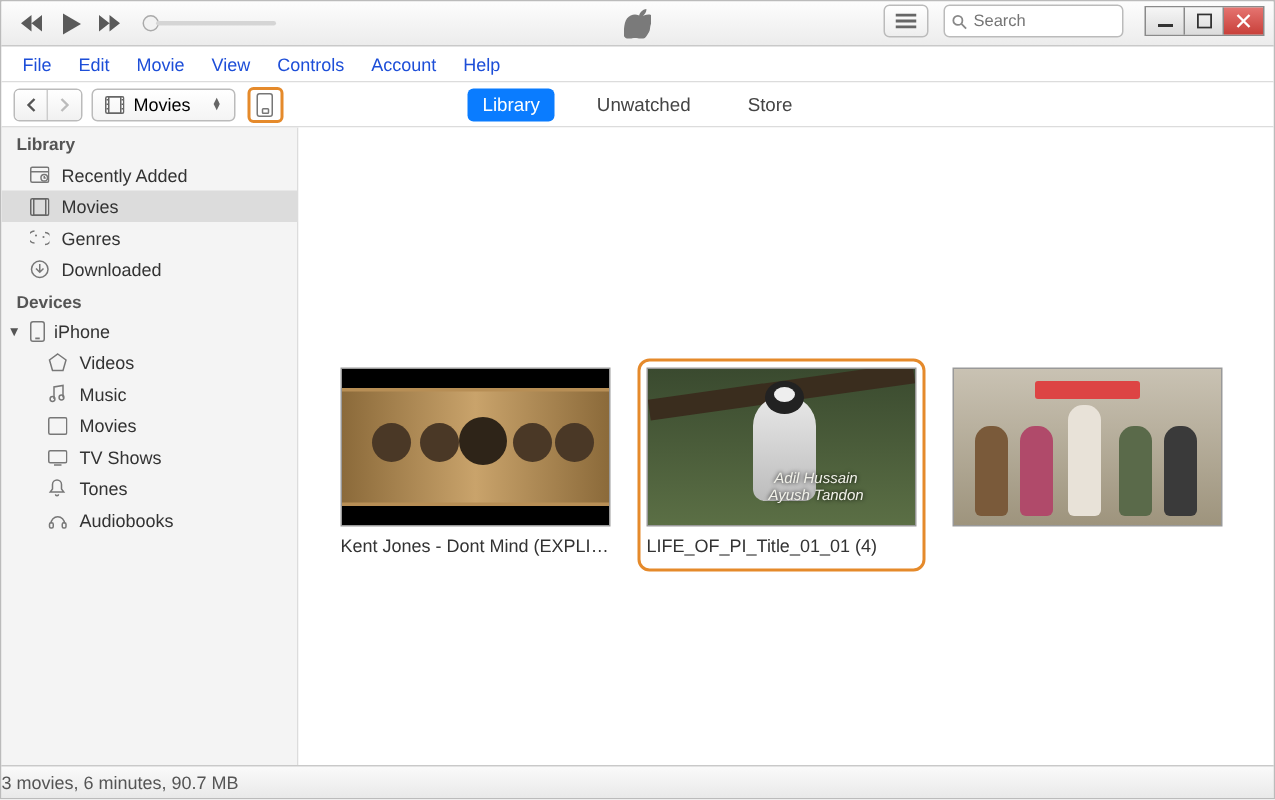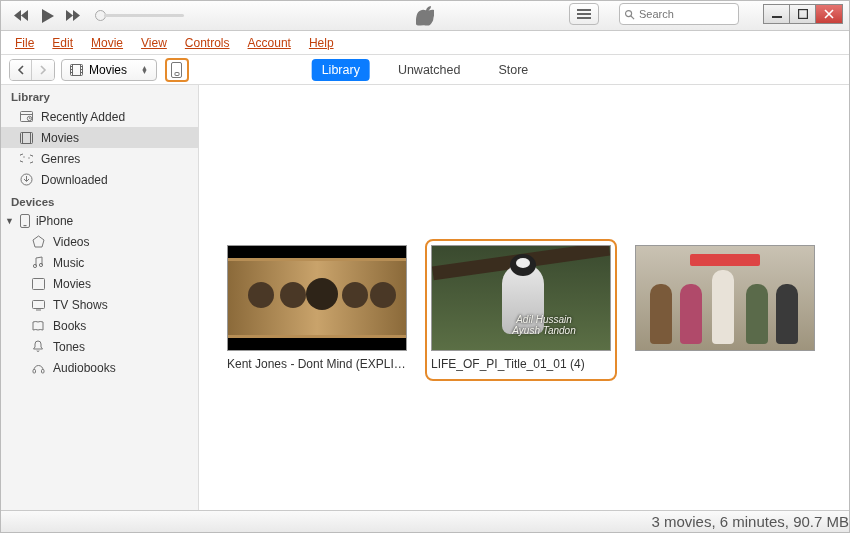--- a/index.html
+++ b/index.html
@@ -9,31 +9,31 @@
   
   .player-bar { height: 30px; background: linear-gradient(#fdfdfd,#ececec); border-bottom: 1px solid #c9c9c9; display: flex; align-items: center; position: relative; }
   .player-controls { display: flex; align-items: center; gap: 10px; padding-left: 12px; }
   .player-controls svg { display: block; }
   .pos-track { margin-left: 12px; display: flex; align-items: center; }
   .pos-knob { width: 11px; height: 11px; border-radius: 50%; background: #f2f2f2; border: 1px solid #aaa; }
   .pos-line { width: 80px; height: 3px; border-radius: 2px; background: #d5d5d5; margin-left: -2px; }
 
   .apple-logo { position: absolute; left: 50%; top: 50%; transform: translate(-50%,-52%); color: #7a7a7a; font-size: 20px; }
 
-  .top-right { position: absolute; right: 6px; top: 2px; display: flex; align-items: center; gap: 20px; }
+  .top-right { position: absolute; right: 6px; top: 2px; display: flex; align-items: center; gap: 10px; }
   .list-btn { width: 30px; height: 22px; border: 1px solid #bbb; border-radius: 4px; background: linear-gradient(#fff,#eee); display: flex; align-items: center; justify-content: center; }
   .search-box { display: flex; align-items: center; width: 120px; height: 22px; border: 1px solid #bbb; border-radius: 4px; background: #fff; padding: 0 4px; gap: 4px; }
   .search-box input { border: none; outline: none; width: 100%; font-size: 11px; color: #555; background: transparent; }
   .winbtns { display: flex; border: 1px solid #8a8a8a; height: 20px; margin-left: 4px; }
   .winbtn { width: 26px; display: flex; align-items: center; justify-content: center; border-right: 1px solid #8a8a8a; background: linear-gradient(#f6f6f6,#dcdcdc); }
   .winbtn:last-child { border-right: none; }
   .winbtn.close { background: linear-gradient(#e57470,#c8403a); }
 
   
-  .menu-bar { height: 24px; background: #fff; border-bottom: 1px solid #dcdcdc; display: flex; align-items: center; padding: 0 6px; gap: 2px; font-size: 12px; color: #c2410c; text-decoration: underline; }
+  .menu-bar { height: 24px; background: #fff; border-bottom: 1px solid #dcdcdc; display: flex; align-items: center; padding: 0 6px; gap: 2px; font-size: 12px; color: #1d4ed8; }
   .menu-bar span { padding: 3px 8px; border-radius: 2px; }
 
   
   .toolbar { height: 30px; border-bottom: 1px solid #dcdcdc; display: flex; align-items: center; position: relative; padding: 0 8px; gap: 6px; background: #fff; }
   .nav-btns { display: flex; border: 1px solid #bbb; border-radius: 4px; overflow: hidden; height: 22px; }
   .nav-btns div { width: 22px; display: flex; align-items: center; justify-content: center; background: linear-gradient(#fff,#f1f1f1); }
   .nav-btns div:first-child { border-right: 1px solid #ccc; }
   .media-picker { display: flex; align-items: center; gap: 6px; height: 22px; border: 1px solid #bbb; border-radius: 4px; padding: 0 8px; background: linear-gradient(#fff,#f4f4f4); font-size: 12px; }
   .chev-stack { display: flex; flex-direction: column; line-height: 4px; font-size: 7px; color: #666; margin-left: 8px; }
   .device-btn { width: 24px; height: 24px; border: 2px solid #e58a2b; border-radius: 4px; display: flex; align-items: center; justify-content: center; margin-left: 2px; }
@@ -74,21 +74,21 @@
   .t2 .lemur::before { content:""; position:absolute; top:-10px; left:8px; width:26px; height:22px; border-radius:50%; background:#222; }
   .t2 .lemur::after { content:""; position:absolute; top:-6px; left:14px; width:14px; height:10px; border-radius:50%; background:#eee; }
   .t2 .branch { position:absolute; left:0; top:8px; width:100%; height:14px; background:#3a2d1e; transform: rotate(-8deg); }
   .t2 .txt { position:absolute; bottom:14px; width:100%; text-align:center; font-family: serif; font-style: italic; color:#f2f2ea; font-size:10px; text-shadow:0 0 3px #000; line-height:11px;padding-left:46px;}
   .t3 { background: linear-gradient(#c9c2b3,#9e947d); }
   .t3 .p { position:absolute; bottom:6px; width:22px; height:60px; border-radius:10px 10px 4px 4px; }
   .t3 .p1{ left:14px; background:#7a5a3a;} .t3 .p2{ left:44px; background:#b04a6a;} .t3 .p3{ left:76px; background:#e8e2d8; height:74px;} .t3 .p4{ left:110px; background:#5a6a4a;} .t3 .p5{ left:140px; background:#3a3a3a;}
   .t3 .sign{position:absolute; top:8px; left:50%; transform:translateX(-50%); width:70px; height:12px; background:#d44; border-radius:2px;}
 
   
-  .status { height: 22px; border-top: 1px solid #c9c9c9; background: linear-gradient(#fafafa,#e9e9e9); display: flex; align-items: center; justify-content: flex-end; font-size: 15px; color: #555; }
+  .status { height: 22px; border-top: 1px solid #c9c9c9; background: linear-gradient(#fafafa,#e9e9e9); display: flex; align-items: center; justify-content: flex-start; font-size: 12px; color: #555; }
 
   svg { display: block; }
 </style>
 </head>
 <body>
 
 <div class="window">
 
   <div class="player-bar">
     <div class="player-controls">
@@ -296,28 +296,20 @@
         <span class="sb-ico">
             <svg width="13" height="12" viewBox="0 0 13 12">
               <rect x="0.5" y="1.5" width="12" height="8" rx="1" fill="none" stroke="#777"></rect>
               <line x1="4" y1="11" x2="9" y2="11" stroke="#777"></line>
             </svg>
           </span>
         <span>TV Shows</span>
       </div>
       <div class="sb-item indent2">
         <span class="sb-ico">
-            <svg width="12" height="12" viewBox="0 0 12 12">
-              <path d="M1 2 Q4 1 6 2 Q8 1 11 2 V10 Q8 9 6 10 Q4 9 1 10 Z" fill="none" stroke="#777"></path>
-            </svg>
-          </span>
-        <span>Books</span>
-      </div>
-      <div class="sb-item indent2">
-        <span class="sb-ico">
             <svg width="12" height="13" viewBox="0 0 12 13">
               <path d="M6 1 a3 3 0 0 1 3 3 v3 l1.5 2 h-9 L3 7 V4 a3 3 0 0 1 3-3 Z" fill="none" stroke="#777"></path>
               <path d="M5 10.5 a1 1 0 0 0 2 0" fill="none" stroke="#777"></path>
             </svg>
           </span>
         <span>Tones</span>
       </div>
       <div class="sb-item indent2">
         <span class="sb-ico">
             <svg width="13" height="12" viewBox="0 0 13 12">

